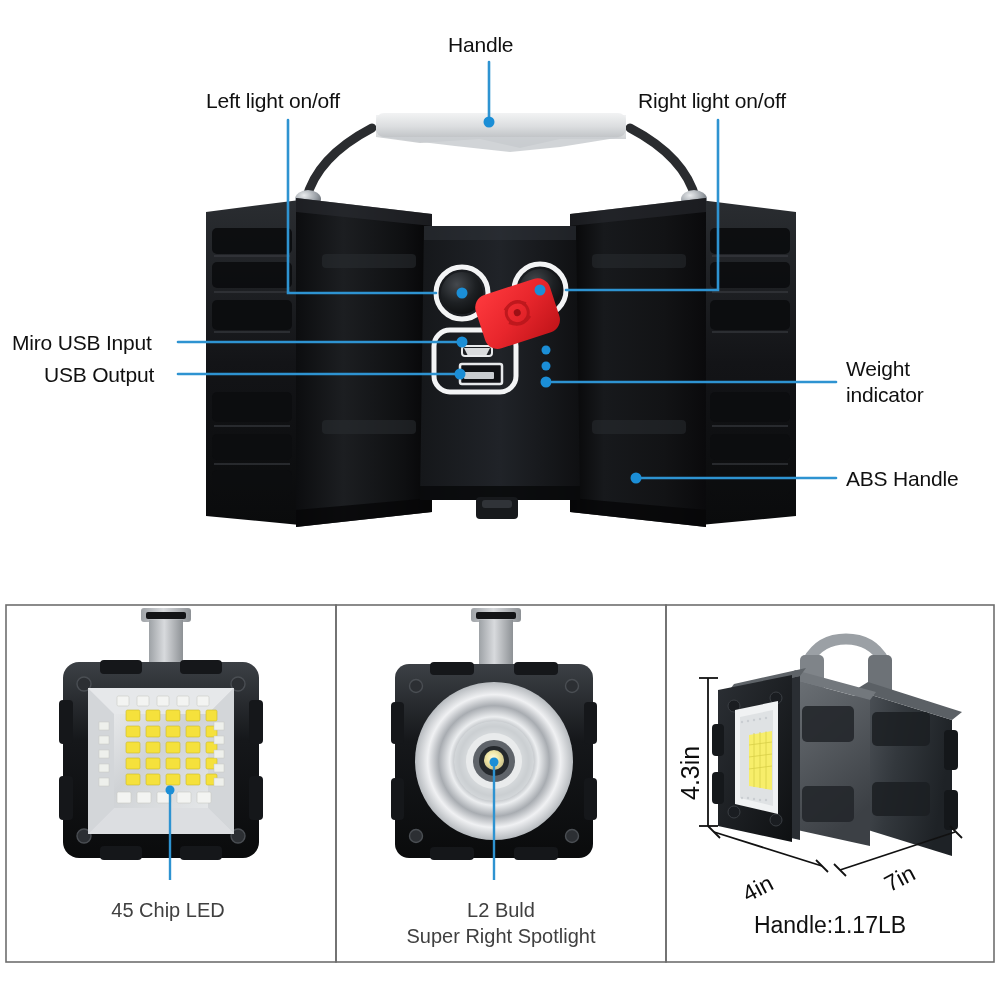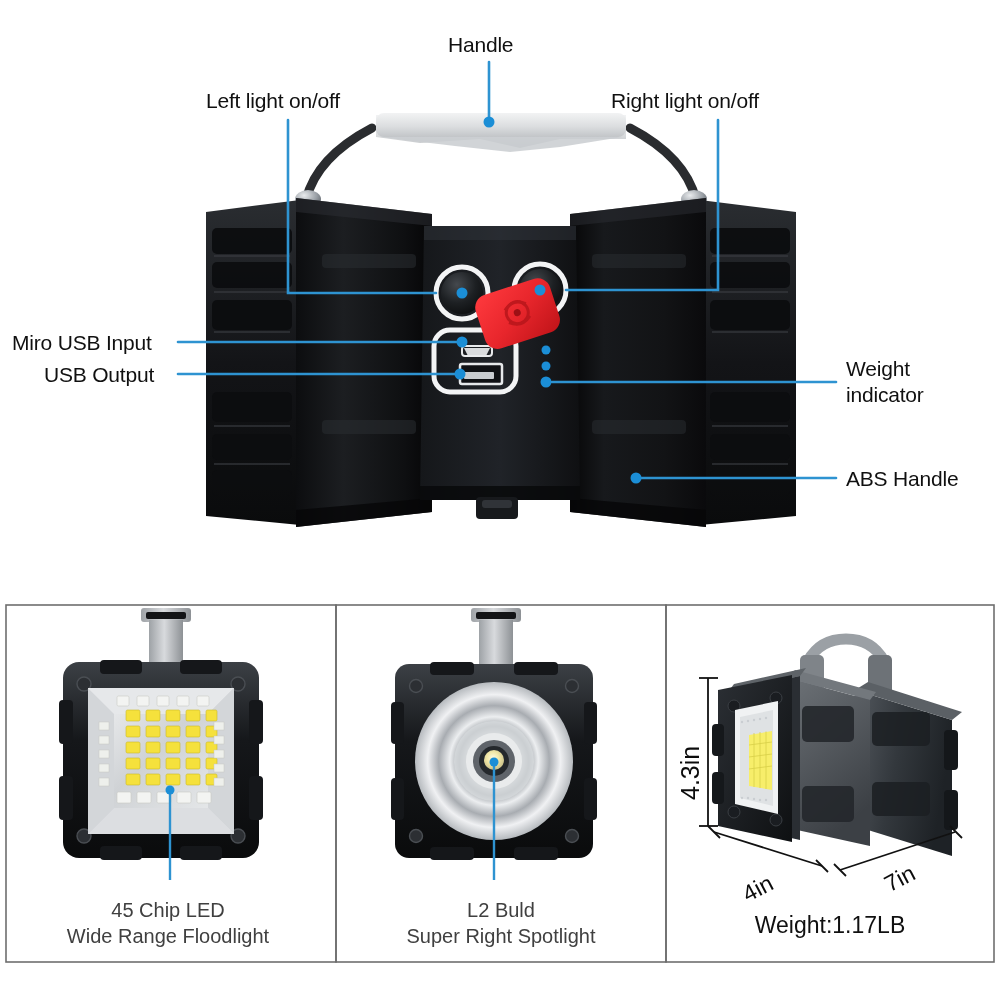--- a/index.html
+++ b/index.html
@@ -231,21 +231,21 @@
       <circle cx="462" cy="342" r="5.5"></circle>
       <circle cx="460" cy="374" r="5.5"></circle>
       <circle cx="636" cy="478" r="5.5"></circle>
     </g>
   </svg>
 
   <div class="callout" style="left:448px; top:32px;">Handle</div>
 
   <div class="callout" style="left:206px; top:88px;">Left light on/off</div>
 
-  <div class="callout" style="left:611px; top:88px;">Right light on/off</div>
+  <div class="callout" style="left:638px; top:88px;">Right light on/off</div>
 
   <div class="callout" style="left:12px; top:330px;">Miro USB Input</div>
 
   <div class="callout" style="left:44px; top:362px;">USB Output</div>
 
   <div class="callout two-line" style="left:846px; top:356px; width:140px;">
     <span>Weight</span><br>
     <span>indicator</span>
   </div>
 
@@ -365,21 +365,20 @@
         <rect x="214" y="764" width="10" height="8"></rect>
       <rect x="214" y="778" width="10" height="8"></rect>
     </g>
 
     <path d="M170 790 L170 880" stroke="#2e93d1" stroke-width="2.4" fill="none"></path>
     <circle cx="170" cy="790" r="4.5" fill="#1b8ed6"></circle>
   </svg>
 
   <div class="panel-caption" style="left:0px; top:897px; width:336px;">
     <span class="cap-line">45 Chip LED</span>
-    <span class="cap-line">Wide Range Floodlight</span>
   </div>
 
   <svg class="layer nohit" viewBox="0 0 1000 1000">
     <defs>
       <radialGradient id="gDish" cx="0.5" cy="0.5" r="0.5">
         <stop offset="0" stop-color="#fdfdfd"></stop>
         <stop offset="0.18" stop-color="#c9ccd0"></stop>
         <stop offset="0.3" stop-color="#f2f3f4"></stop>
         <stop offset="0.44" stop-color="#9ea3a8"></stop>
         <stop offset="0.56" stop-color="#eceef0"></stop>
@@ -526,15 +525,15 @@
       <path d="M950 826 L962 838"></path>
     </g>
   </svg>
 
   <div class="dim-label dim-v" style="left:676px; top:800px;">4.3in</div>
 
   <div class="dim-label dim-a4" style="left:738px; top:884px; font-size:23px;">4in</div>
 
   <div class="dim-label dim-a7" style="left:880px; top:874px; font-size:23px;">7in</div>
 
-  <div class="weight-label" style="left:666px; top:912px; width:328px; text-align:center;">Weight:1.17LB</div>
+  <div class="weight-label" style="left:666px; top:912px; width:328px; text-align:center;">Handle:1.17LB</div>
 
 </div>
 
 </body></html>

